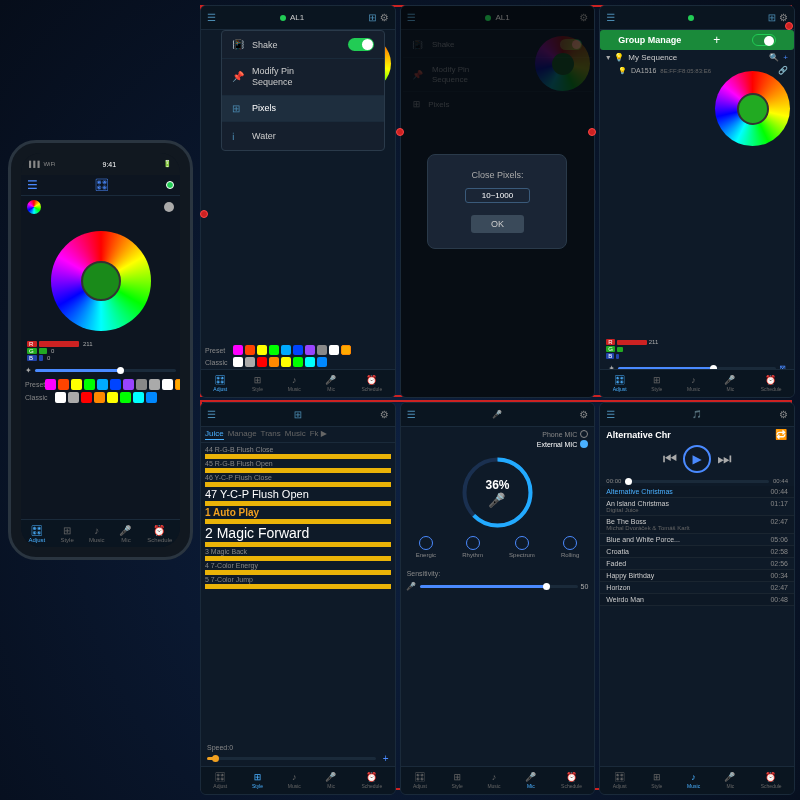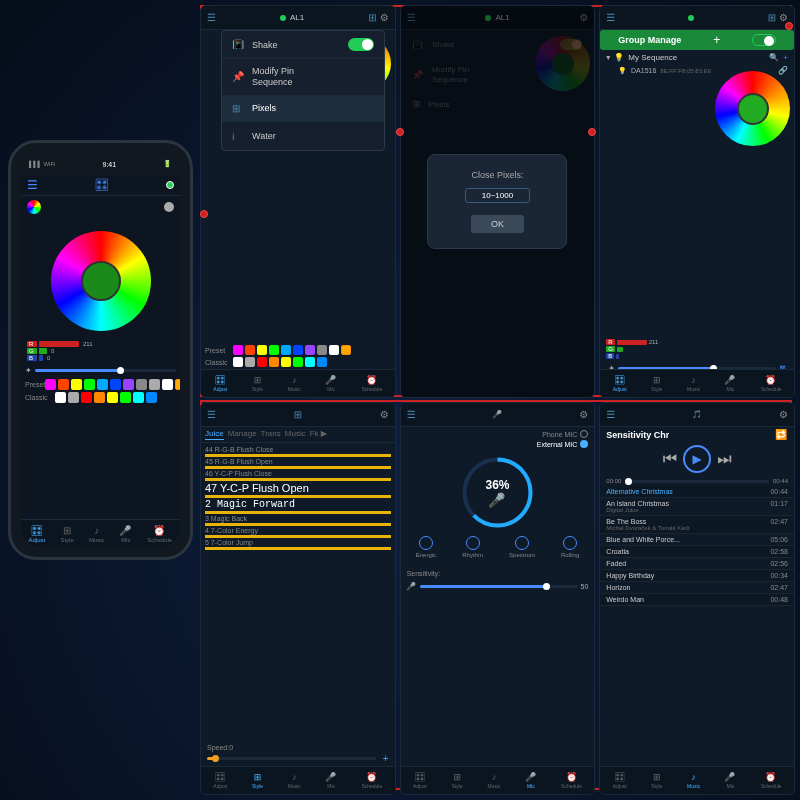--- a/index.html
+++ b/index.html
@@ -261,21 +261,21 @@
 
     
     .music-list {
       padding: 2px 4px;
       overflow: hidden;
     }
     .music-item {
       font-size: 7px;
       color: #888;
       padding: 1px 0;
-      border-bottom: 3px solid #eab308;
+      border-bottom: 5px solid #eab308;
     }
     .music-item.active { color: #f0a020; font-size: 9px; font-weight: bold; }
     .music-item.large { color: #fff; font-size: 11px; }
 
     
     .playlist-item {
       display: flex;
       justify-content: space-between;
       padding: 2px 6px;
       font-size: 7px;
@@ -720,21 +720,24 @@
       </div>
       <div class="music-item">
         <span>45</span> R-G-B Flush Open
       </div>
       <div class="music-item">
         <span>46</span> Y-C-P Flush Close
       </div>
       <div class="music-item large" style="font-size:11px;color:#fff;">
         <span>47</span> Y-C-P Flush Open
       </div>
-      <div class="music-item large" style="font-size:10px;color:#fff;font-family:Liberation Mono, monospace;">
+      <div class="music-item active" style="color:#f0a020;font-size:10px;">
+        <span>1</span> Auto Play
+      </div>
+      <div class="music-item large" style="font-size:14px;color:#fff;">
         <span>2</span> Magic Forward
       </div>
       <div class="music-item">
         <span>3</span> Magic Back
       </div>
       <div class="music-item">
         <span>4</span> 7-Color Energy
       </div>
       <div class="music-item">
         <span>5</span> 7-Color Jump
@@ -866,21 +869,21 @@
   </div>
 
   <div class="panel">
     <div class="panel-topbar">
       <span class="icon-dots">☰</span>
       <span style="font-size:8px;color:#22cc55;">🎵</span>
       <span class="icon-settings">⚙</span>
     </div>
 
     <div style="padding:2px 6px;display:flex;align-items:center;justify-content:space-between;">
-      <span style="font-size:9px;color:#fff;font-weight:bold;overflow:hidden;white-space:nowrap;">Sensitivity Chr</span>
+      <span style="font-size:9px;color:#fff;font-weight:bold;overflow:hidden;white-space:nowrap;">Alternative Chr</span>
       <span style="font-size:10px;color:#888;">🔁</span>
     </div>
 
     <div style="display:flex;align-items:center;justify-content:center;gap:6px;padding:3px;">
       <span style="font-size:16px;color:#aaa;">⏮</span>
       <div style="width:28px;height:28px;border-radius:50%;border:2px solid #4a8aff;display:flex;align-items:center;justify-content:center;">
         <span style="font-size:12px;color:#4a8aff;">▶</span>
       </div>
       <span style="font-size:16px;color:#aaa;">⏭</span>
     </div>

